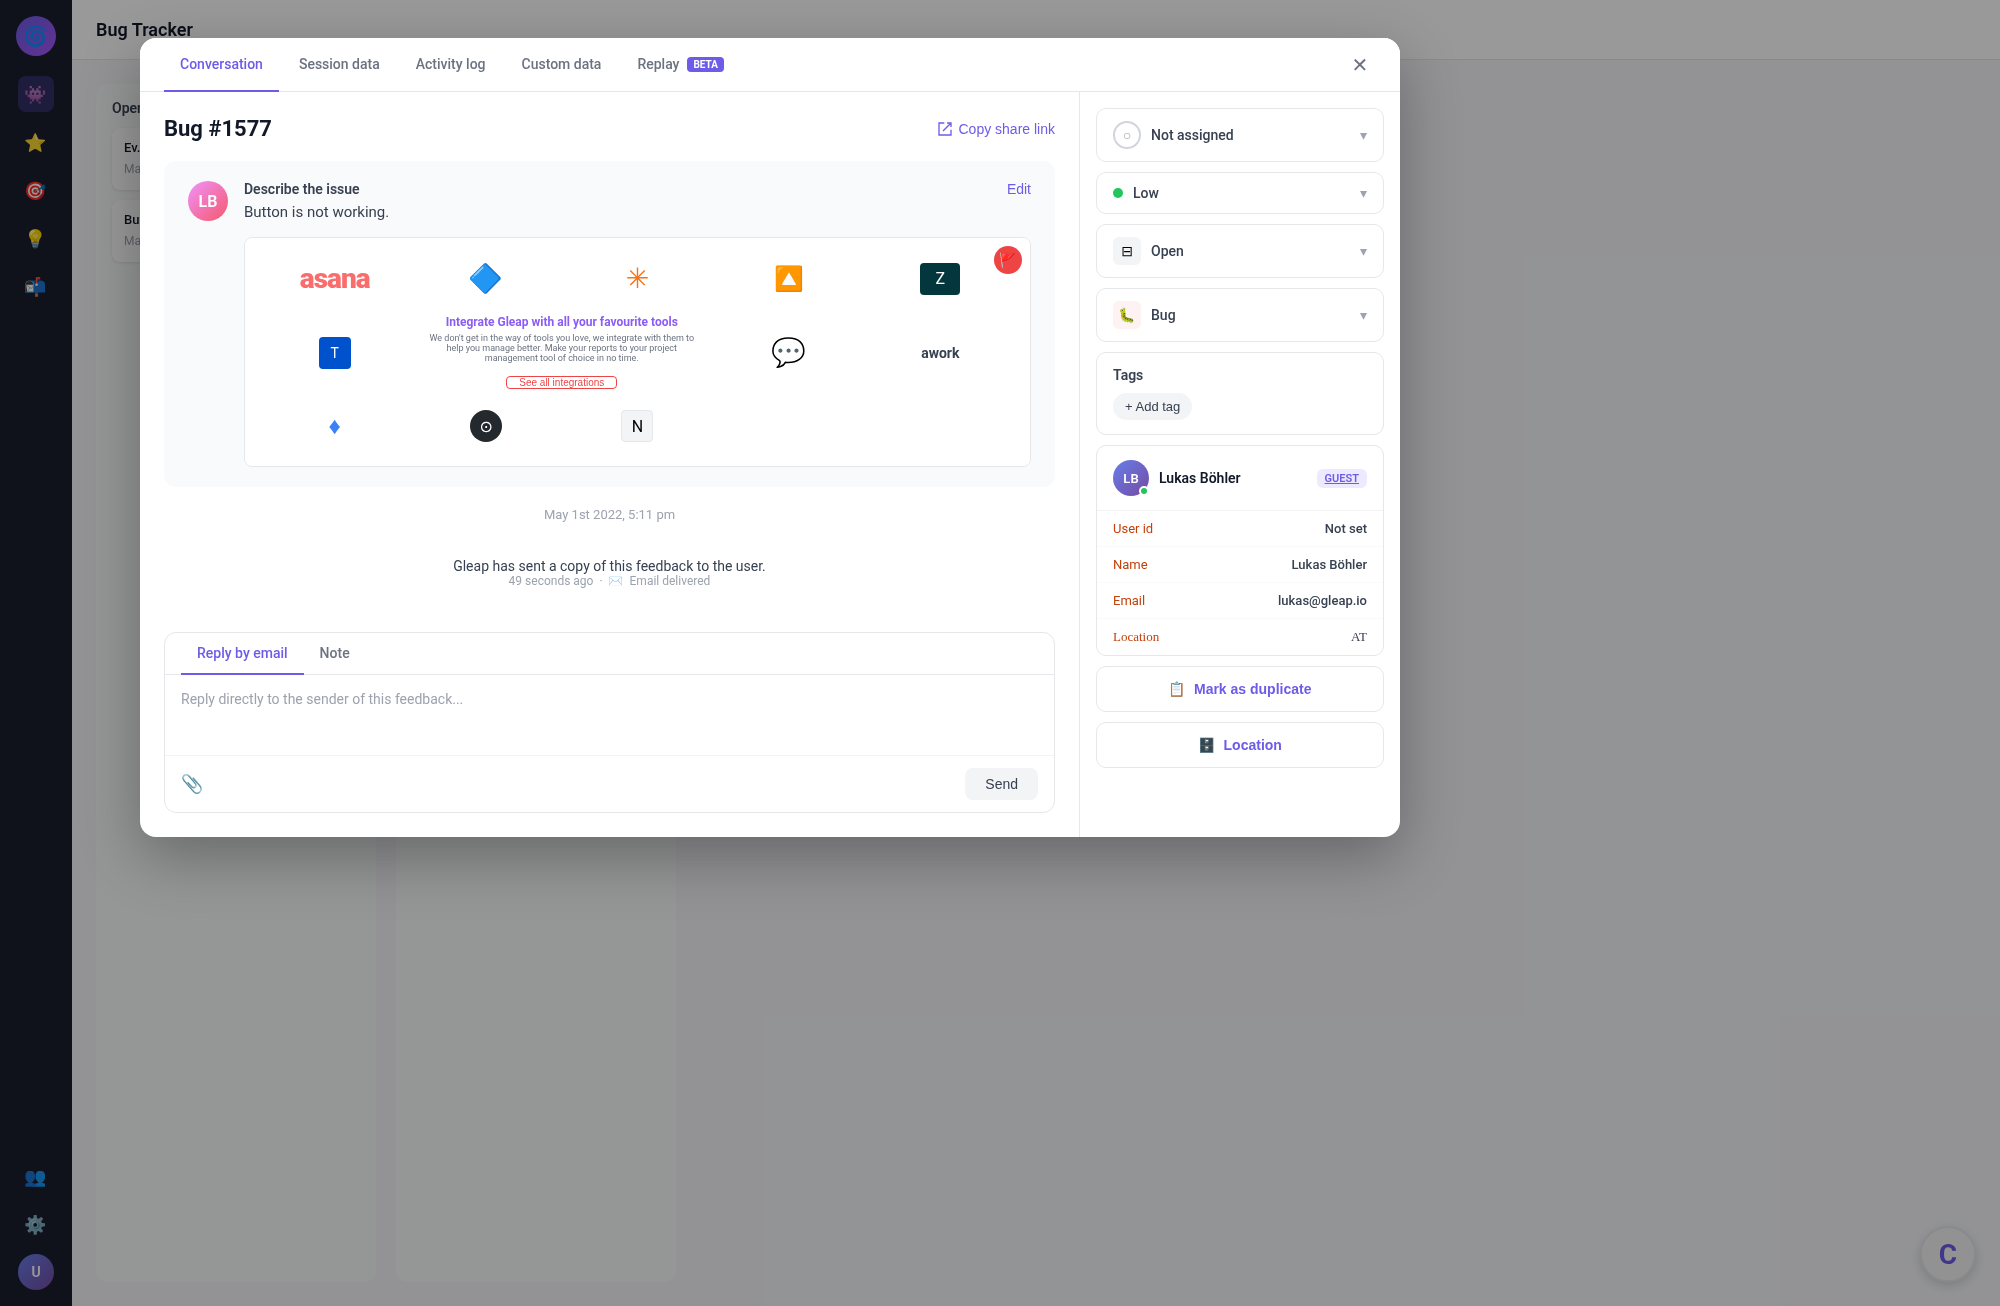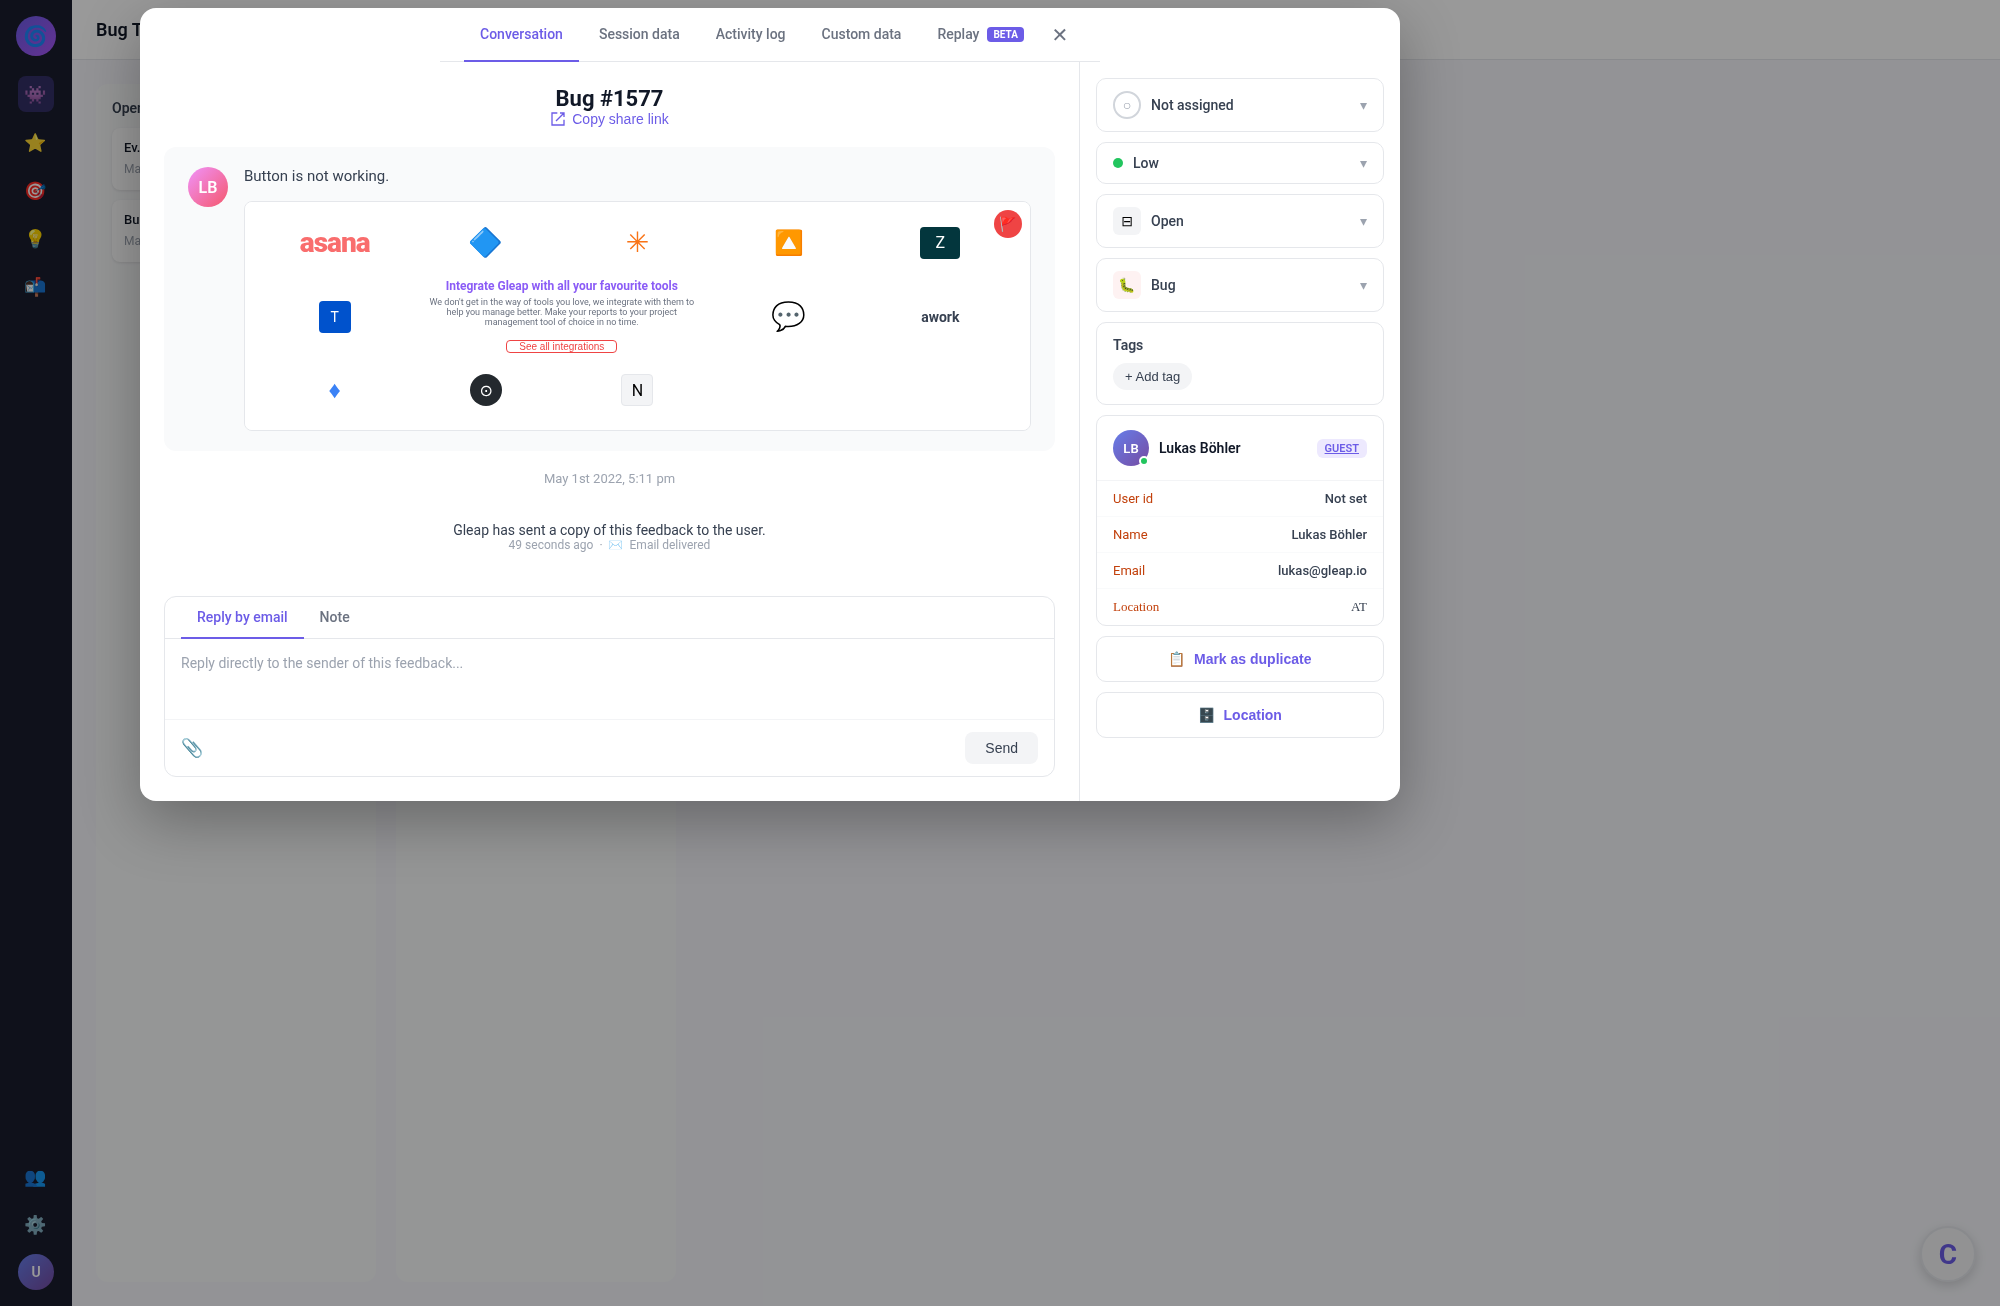--- a/index.html
+++ b/index.html
@@ -131,32 +131,31 @@
     .overlay {
       position: absolute;
       inset: 0;
       background: rgba(0,0,0,0.4);
       z-index: 100;
     }
 
     
     .modal {
       position: absolute;
-      top: 8px;
+      top: 38px;
       left: 140px;
       width: 1260px;
       background: white;
       border-radius: 16px;
       box-shadow: 0 20px 60px rgba(0,0,0,0.3);
       z-index: 200;
       overflow: hidden;
       display: flex;
       flex-direction: column;
       max-height: calc(100vh - 40px);
-      align-items: center;
     }
 
     
     .modal-tabs {
       display: flex;
       align-items: center;
       padding: 0 24px;
       border-bottom: 1px solid #e5e7eb;
       background: white;
       gap: 4px;
@@ -210,21 +209,20 @@
       overflow-y: auto;
       border-right: 1px solid #e5e7eb;
     }
 
     
     .bug-title-row {
       display: flex;
       align-items: center;
       justify-content: space-between;
       margin-bottom: 20px;
-      flex-direction: column;
     }
     .bug-title {
       font-size: 22px;
       font-weight: 700;
       color: #111827;
     }
     .share-link-btn {
       display: flex; align-items: center; gap: 6px;
       color: #6c5ce7; font-size: 14px; font-weight: 500;
       cursor: pointer; border: none; background: none;
@@ -629,20 +627,24 @@
           <svg width="16" height="16" viewBox="0 0 24 24" fill="none" stroke="currentColor" stroke-width="2">
             <path d="M15 3h6v6M9 15L21 3M21 13v8H3V3h8"></path>
           </svg>
           <span>Copy share link</span>
         </button>
       </div>
 
       <div class="issue-card">
         <div class="user-avatar">LB</div>
         <div class="issue-content">
+          <div class="issue-label">
+            <span>Describe the issue</span>
+            <button class="edit-btn">Edit</button>
+          </div>
           <p class="issue-text">Button is not working.</p>
 
           <div class="screenshot-container">
             <div class="screenshot-flag">🚩</div>
 
             <div style="background:white; padding:24px; display:flex; gap:24px; align-items:flex-start;">
 
               <div style="display:grid; grid-template-columns: repeat(5,1fr); gap:20px; align-items:center; flex:1;">
 
                 <div style="display:flex;flex-direction:column;align-items:center;gap:4px;">

